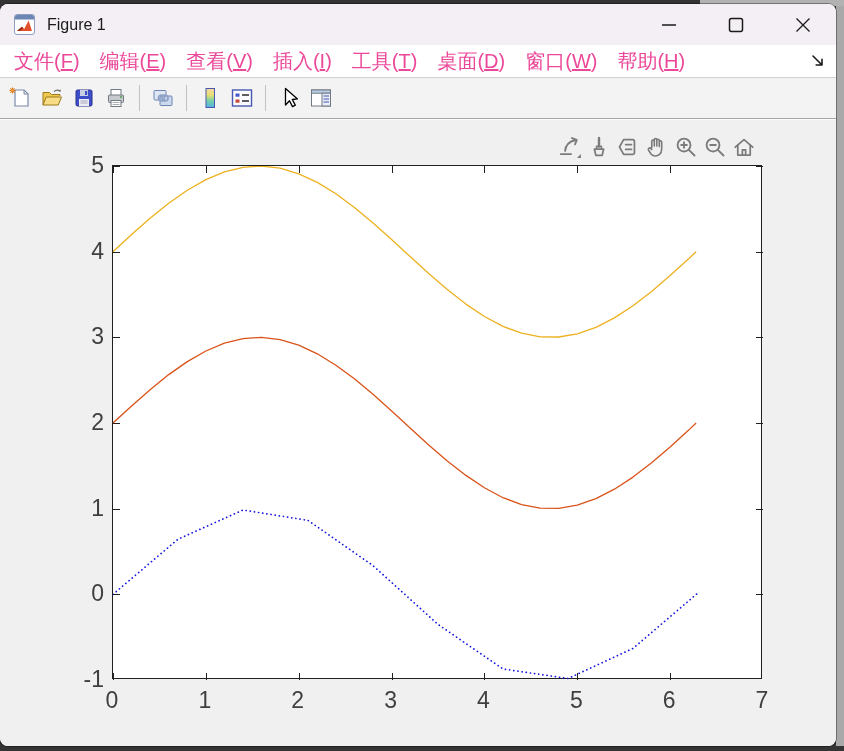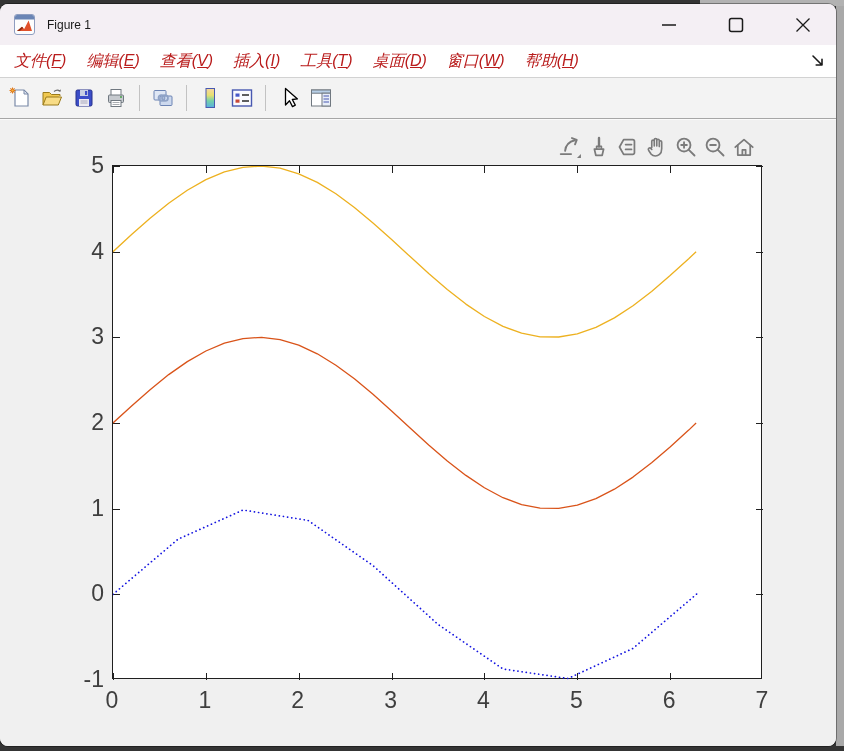--- a/index.html
+++ b/index.html
@@ -6,26 +6,26 @@
   *{box-sizing:border-box;}
   .stage{position:relative;width:844px;height:751px;overflow:hidden;background:#343434;
          font-family:"Liberation Sans","DejaVu Sans",sans-serif;}
   .behind-top-right{position:absolute;left:700px;top:0;width:144px;height:6px;background:#b2b2b2;}
   .behind-right{position:absolute;left:836px;top:6px;width:8px;height:740px;background:#a9a9a9;}
   .window{position:absolute;left:0;top:4px;width:836px;height:742px;border-radius:8px;
           overflow:hidden;background:#f0f0f0;box-shadow:0 0 0 1px rgba(0,0,0,.35);}
   
   .titlebar{position:relative;height:41px;background:#f4eff4;display:flex;align-items:center;}
   .app-icon{margin-left:14px;width:21px;height:21px;flex:0 0 auto;}
-  .title-text{margin-left:12px;font-size:12px;color:#1b1b1b;}
+  .title-text{margin-left:12px;font-size:16px;color:#1b1b1b;}
   .win-controls{position:absolute;right:0;top:0;height:41px;display:flex;}
   .win-btn{width:67px;height:41px;display:flex;align-items:center;justify-content:center;background:transparent;border:none;padding:0;}
   
   .menubar{height:32px;background:#ffffff;display:flex;align-items:center;padding-left:4px;position:relative;}
-  .menu-item{font-size:16px;color:#b91c1c;padding:0 10px;white-space:nowrap;font-style:italic;}
+  .menu-item{font-size:20px;color:#ec4899;padding:0 10px;white-space:nowrap;}
   .menu-item u{text-decoration:underline;}
   .dock-arrow{position:absolute;right:8px;top:6px;width:20px;height:20px;}
   
   .toolbar{height:41px;background:#f3f3f3;border-top:1px solid #d2d2d2;display:flex;align-items:center;padding-left:4px;}
   .tb-btn{width:30px;height:30px;display:flex;align-items:center;justify-content:center;background:transparent;border:none;padding:0;margin:0 1px;}
   .tb-sep{width:1px;height:26px;background:#c2c2c2;margin:0 7px;}
   .divider{height:2px;}
   .divider .d1{height:1px;background:#a6a6a6;}
   .divider .d2{height:1px;background:#fafafa;}
   

